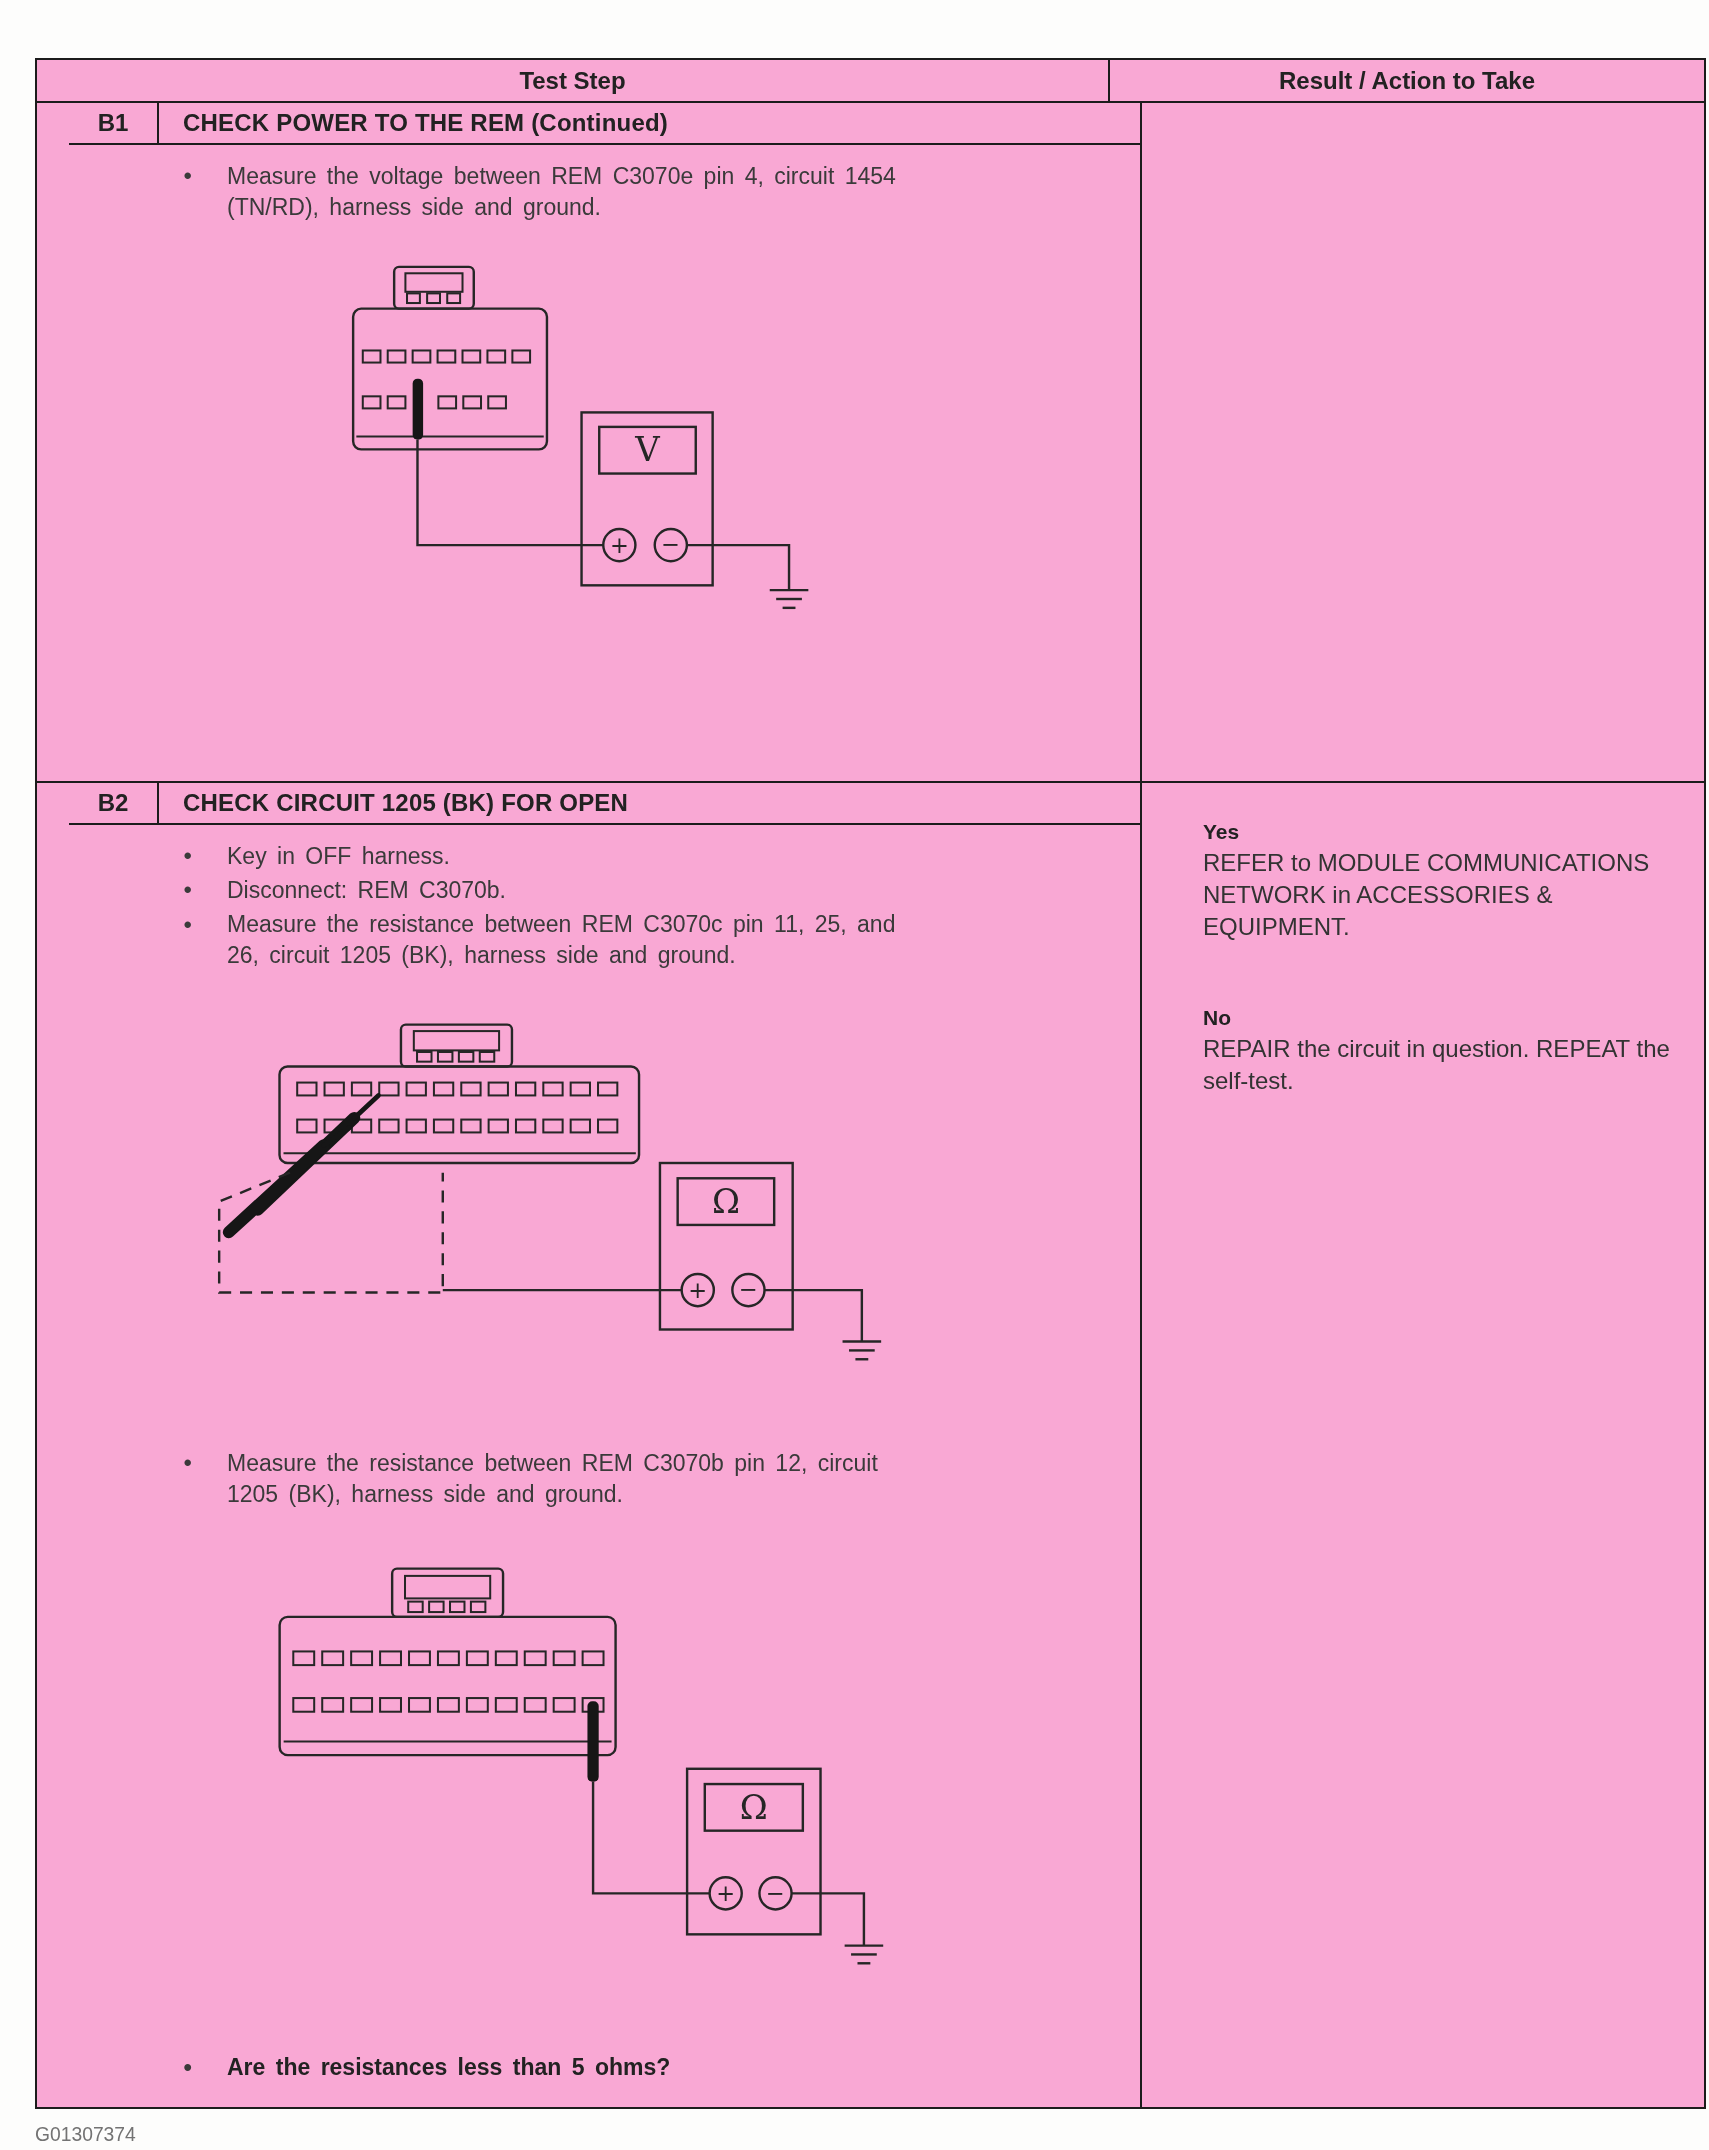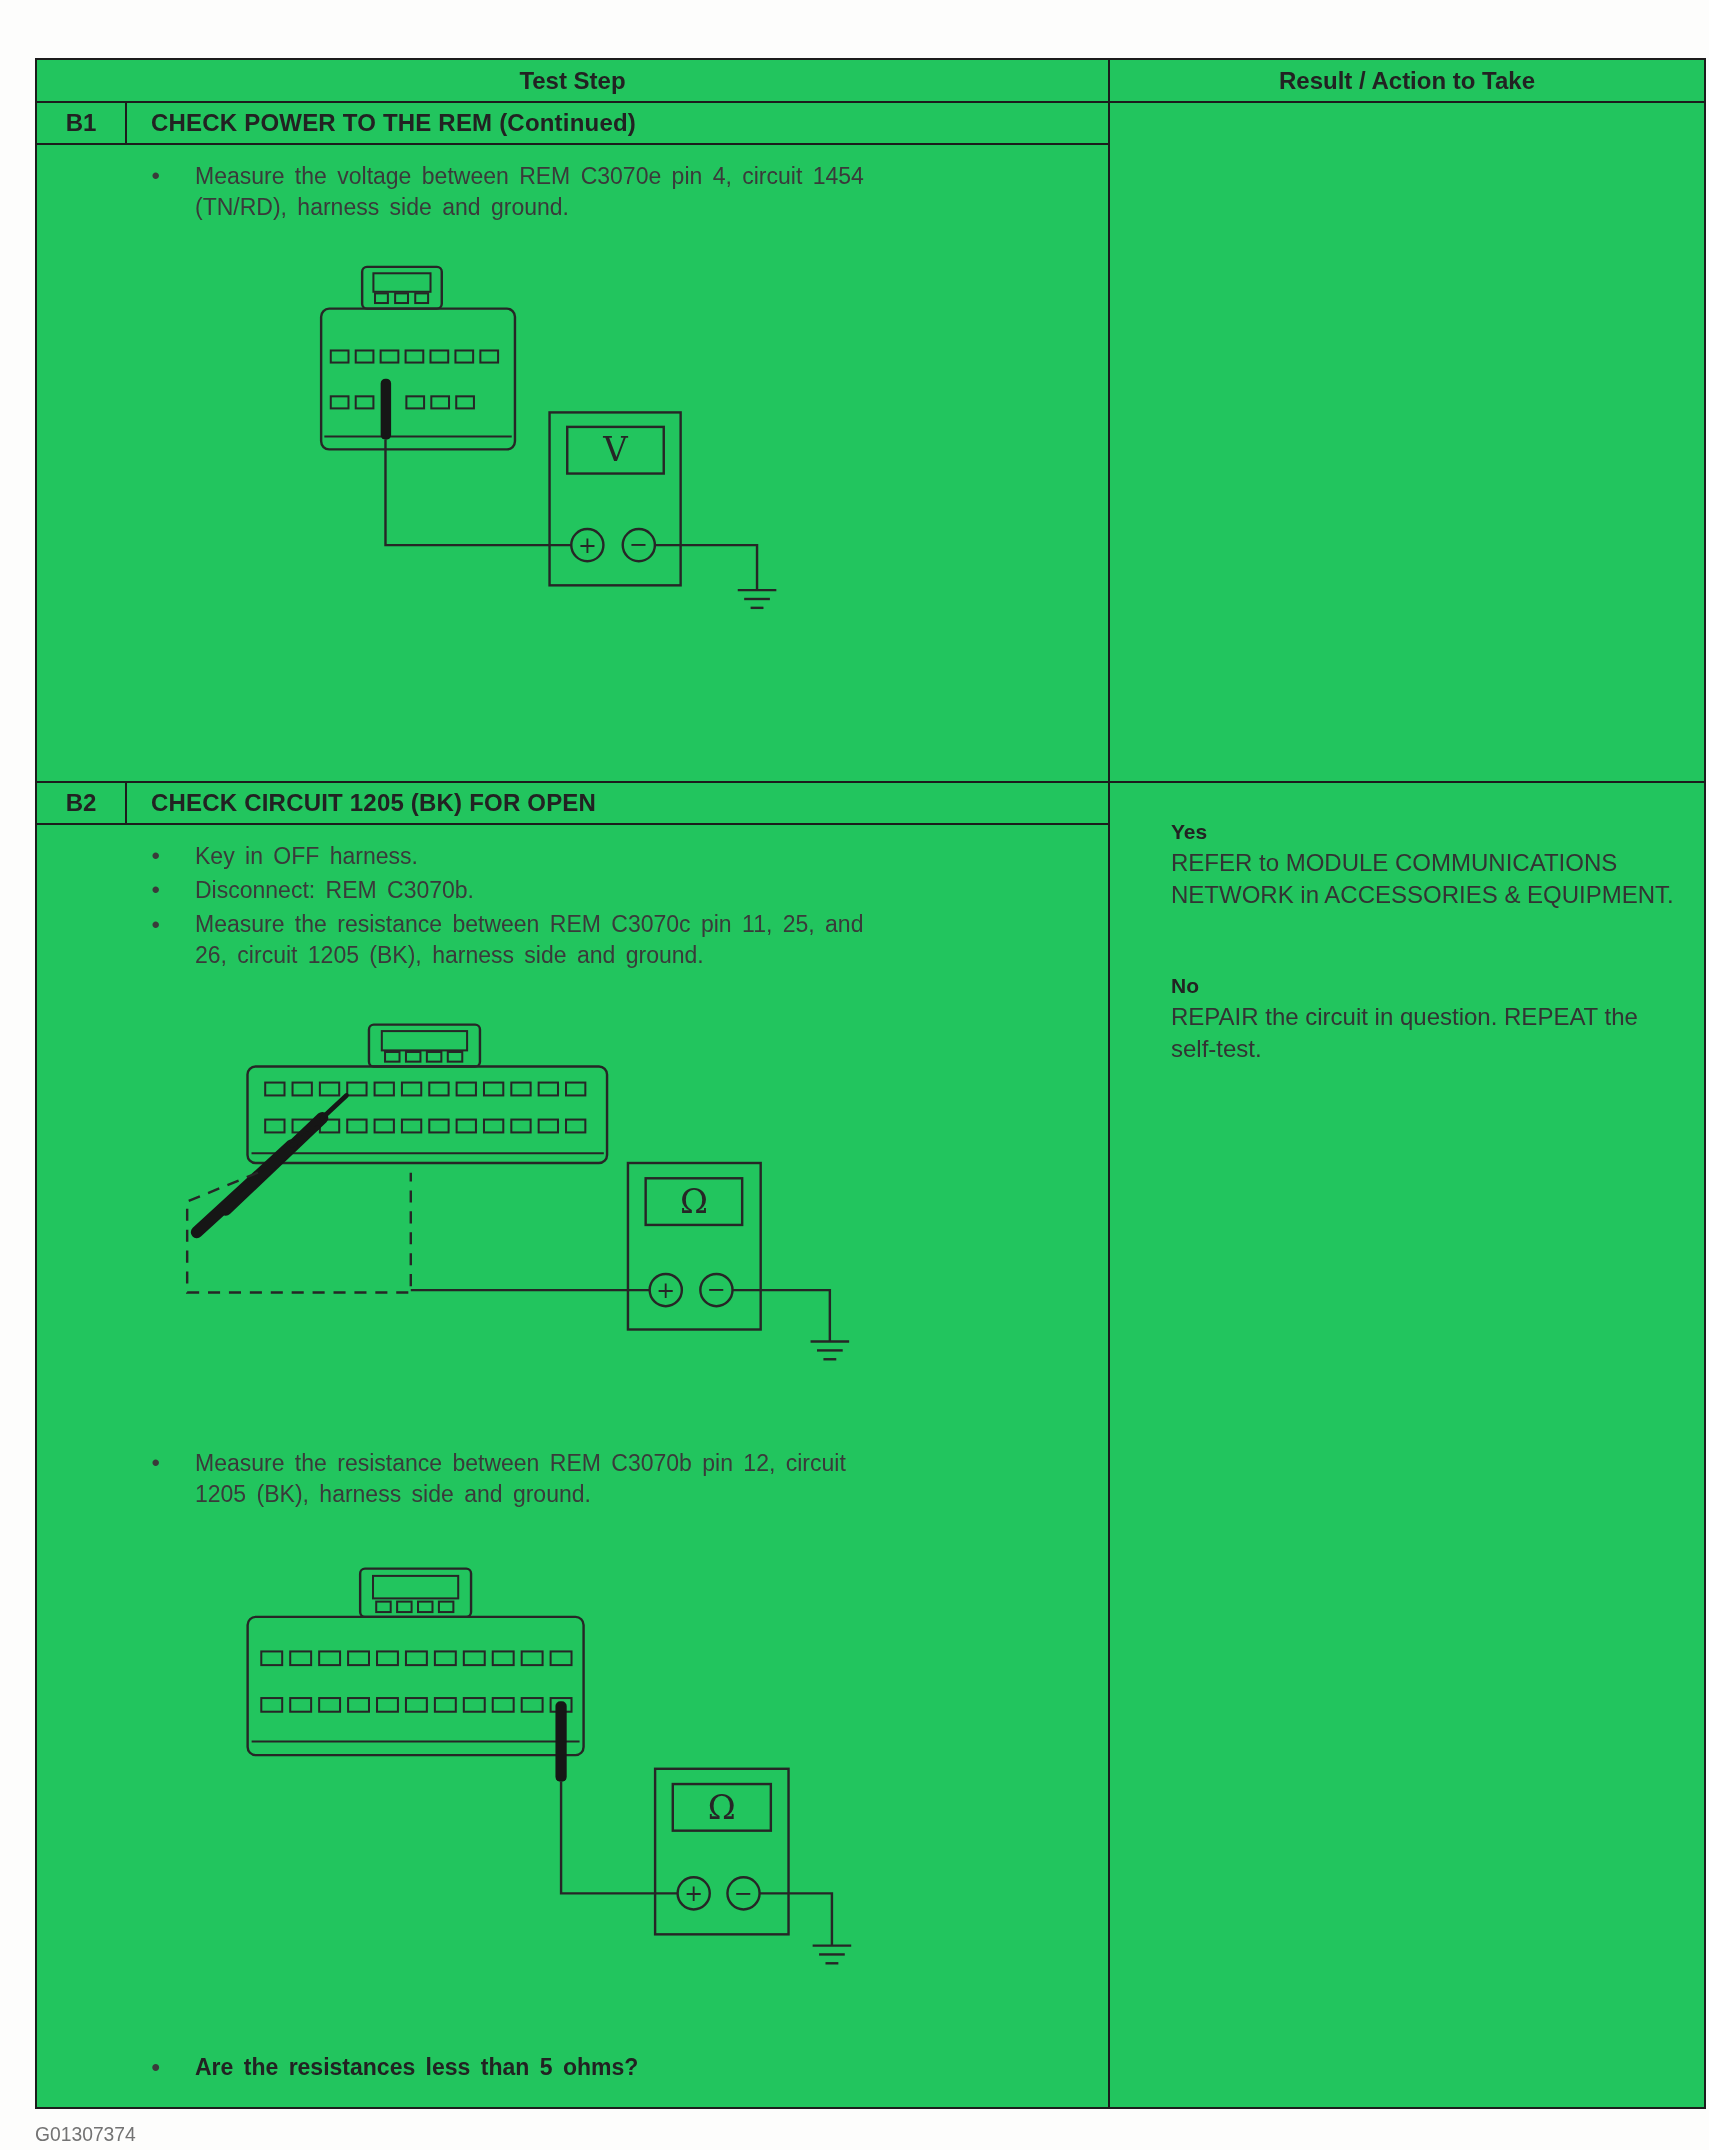--- a/index.html
+++ b/index.html
@@ -8,36 +8,36 @@
     width:1710px; height:2151px;
     font-family:"Liberation Sans", sans-serif;
     color:#343434;
     position:relative;
   }
   .page { position:absolute; inset:0; padding:58px 4px 0 35px; }
 
   .doc-table {
     width:1671px;
     border:2.4px solid #1c1c1c;
-    background:#22c55e;
+    background:#f9a8d4;
     display:flex; flex-direction:column;
   }
 
   
   .thead { display:flex; border-bottom:2.4px solid #1c1c1c; height:43px; }
   .th-left {
     width:1073px; border-right:2.4px solid #1c1c1c;
     display:flex; align-items:center; justify-content:center;
     font-weight:bold; font-size:24px; color:#222;
   }
   .th-right { flex:1; display:flex; align-items:center; justify-content:center;
     font-weight:bold; font-size:24px; color:#222; }
 
   
-  .section { display:flex; }
+  .section { display:flex;padding-left:32px; }
   .section-b1 { min-height:680px; border-bottom:2.4px solid #1c1c1c; }
   .section-b2 { min-height:1324px;gap:40px; }
   .sec-left { width:1073px; border-right:2.4px solid #1c1c1c; display:flex; flex-direction:column; }
   .sec-right { flex:1; }
 
   .title-bar { display:flex; border-bottom:2.4px solid #1c1c1c; min-height:42px; }
   .id-cell {
     width:90px; border-right:2.4px solid #1c1c1c;
     display:flex; align-items:center; justify-content:center;
     font-weight:bold; font-size:24px; color:#222;

